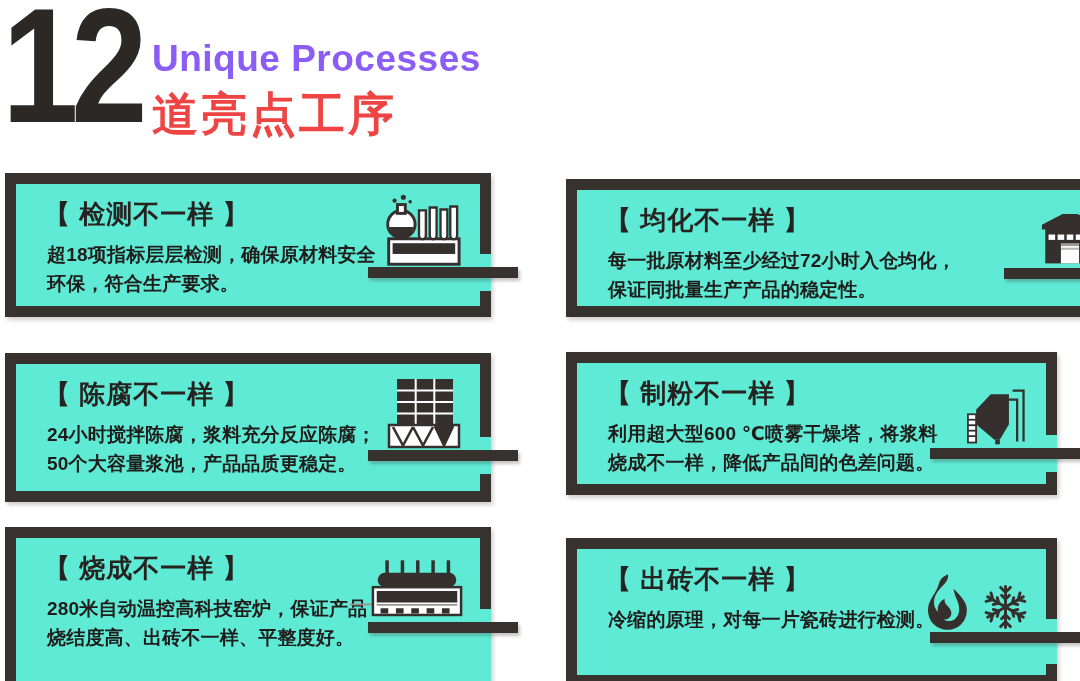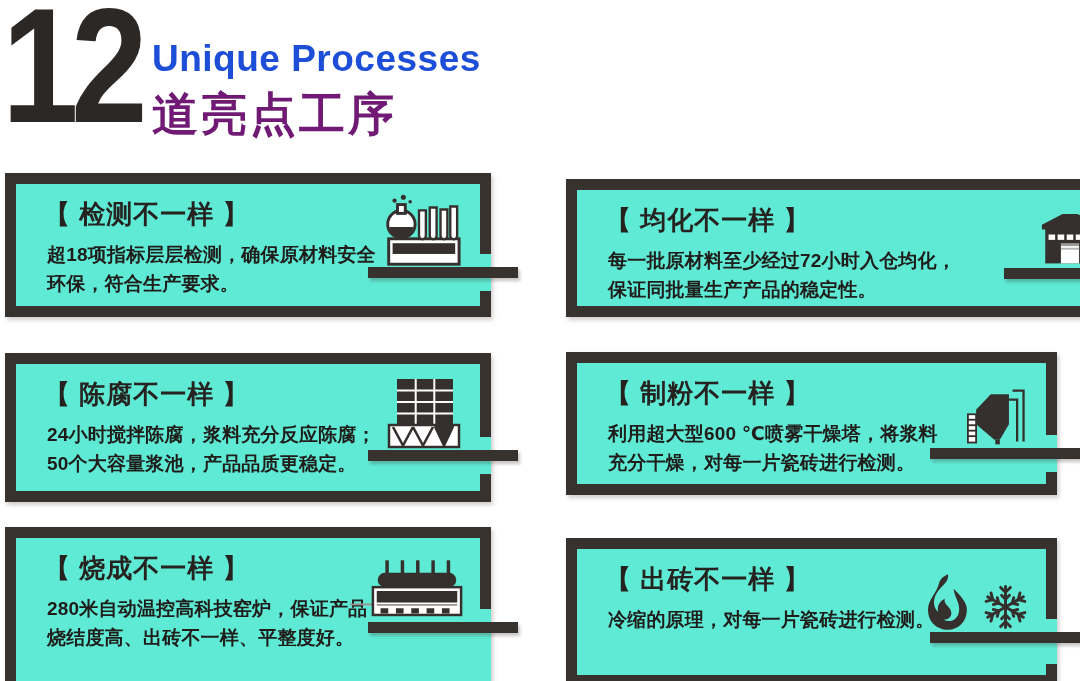--- a/index.html
+++ b/index.html
@@ -11,25 +11,25 @@
   }
   
   #header { position:absolute; left:0; top:0; width:520px; height:165px; }
   .big-num {
     position:absolute; left:2px; top:-16px;
     font-size:164px; font-weight:800; line-height:1; letter-spacing:-0.055em;
     color:#2b2826; transform:scaleX(0.84); transform-origin:0 0;
   }
   .title-en {
     position:absolute; left:152px; top:38px;
-    font-size:37px; font-weight:800; color:#1d4ed8; letter-spacing:0.5px;
+    font-size:37px; font-weight:800; color:#8b5cf6; letter-spacing:0.5px;
   }
   .title-zh {
     position:absolute; left:152px; top:84px;
-    font-size:46px; font-weight:800; color:#701a75; letter-spacing:3px;
+    font-size:46px; font-weight:800; color:#ef4444; letter-spacing:3px;
   }
   
   .card {
     position:absolute; background:#5eead4;
     border:11px solid #38322e; border-right:none;
     box-shadow:2px 3px 4px rgba(70,64,60,0.25);
   }
   .seg { position:absolute; right:0; width:11px; background:#38322e; }
   .seg-top { top:0; }
   .seg-bot { bottom:0; }
@@ -141,21 +141,21 @@
     </div>
   </div>
 
   <div class="card" style="left:566px; top:352px; width:491px; height:143px;">
     <div class="seg seg-top" style="height:72px;"></div>
     <div class="seg seg-bot" style="height:12px;"></div>
     <div class="bar" style="top:85px; right:-23px;"></div>
     <div class="card-title">【 制粉不一样 】</div>
     <div class="card-desc">
       <div class="dline">利用超大型600 ℃喷雾干燥塔，将浆料</div>
-      <div class="dline">充分干燥，对每一片瓷砖进行检测。</div>
+      <div class="dline">烧成不一样，降低产品间的色差问题。</div>
     </div>
     <div class="icon-slot" style="top:85px;">
       <svg width="62" height="62" viewBox="0 0 68 64">
         <polyline points="50,3 62,3 62,59" fill="none" stroke="#35302d" stroke-width="2.5"></polyline>
         <polyline points="46,13 55,13 55,59" fill="none" stroke="#35302d" stroke-width="2.5"></polyline>
         <path d="M10 40 L10 24 L26 7 L46 7 L46 40 L36 57 L30 57 Z" fill="#35302d"></path>
         <rect x="31" y="57" width="5" height="5" fill="#35302d"></rect>
         <rect x="1" y="29" width="9" height="31" fill="#fff" stroke="#35302d" stroke-width="2"></rect>
         <line x1="1" y1="35" x2="10" y2="35" stroke="#35302d" stroke-width="2"></line>
         <line x1="1" y1="41" x2="10" y2="41" stroke="#35302d" stroke-width="2"></line>

